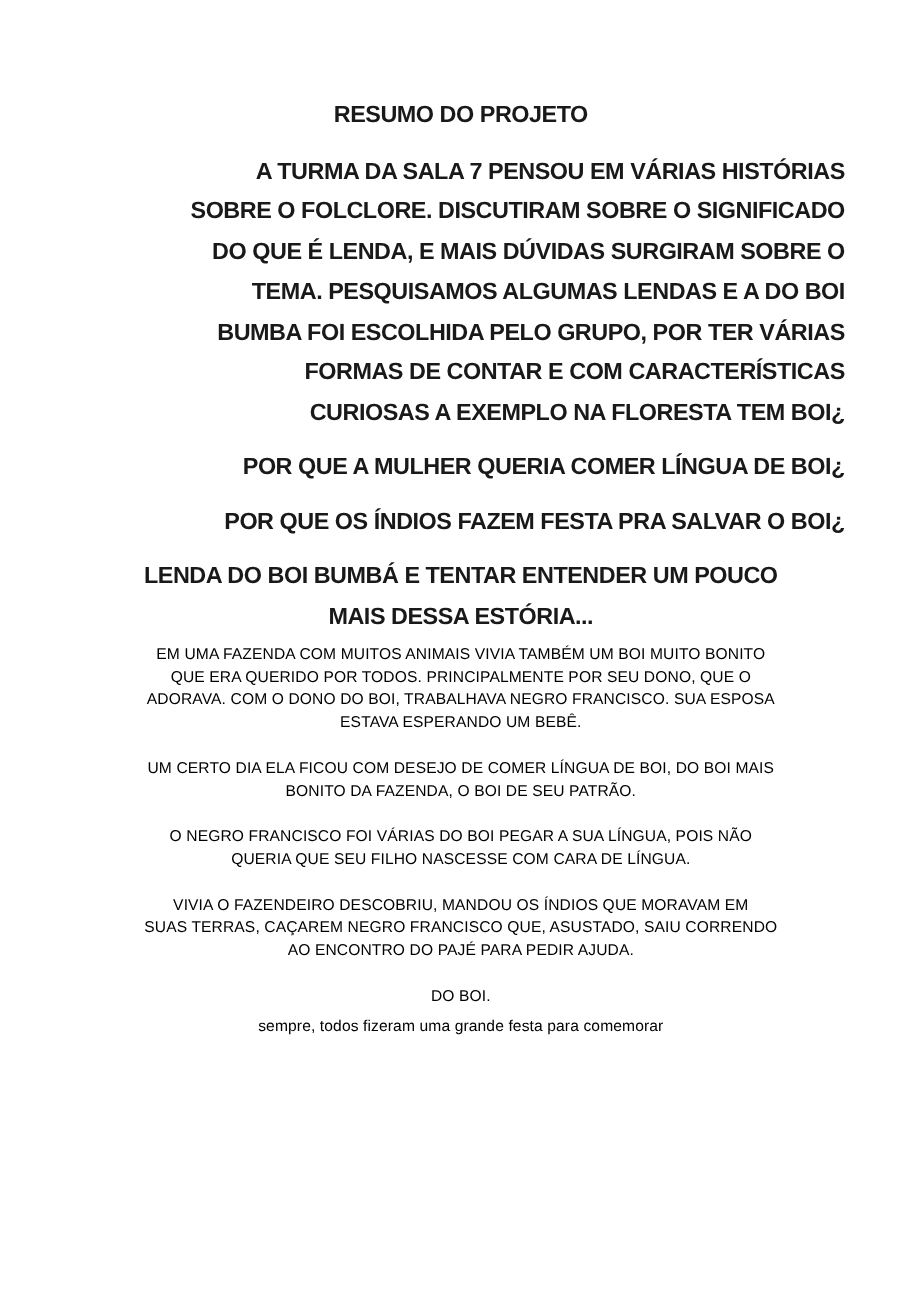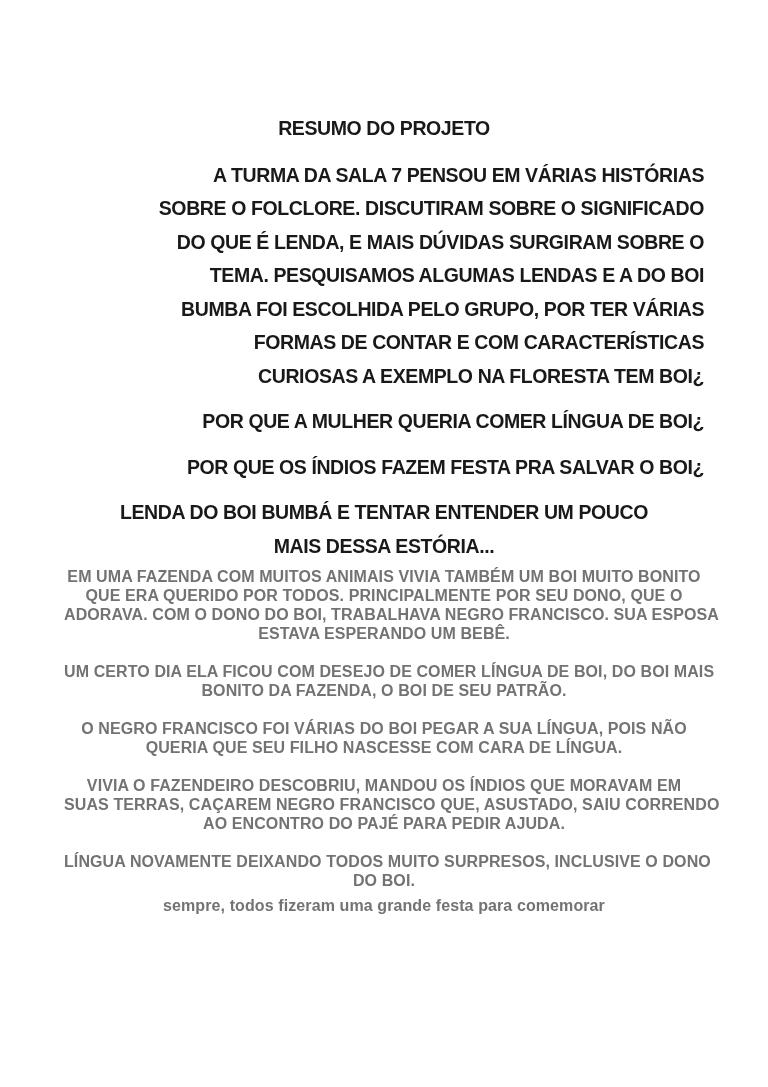--- a/index.html
+++ b/index.html
@@ -6,21 +6,21 @@
     margin: 0;
     padding: 0;
     background: #ffffff;
   }
   .page {
     position: relative;
     width: 768px;
     height: 1087px;
     background: #ffffff;
     box-sizing: border-box;
-    padding-top: 112px;
+    padding-top: 80px;
     overflow: hidden;
     font-family: "Liberation Sans", sans-serif;
   }
   .col {
     width: 640px;
     margin: 0 auto;
     text-align: center;
   }
   .line {
     white-space: nowrap;
@@ -31,25 +31,25 @@
     font-size: 19.5px;
     line-height: 33.5px;
     letter-spacing: -0.4px;
     color: #191919;
   }
   .h-block { margin: 0 0 12px 0; text-align: right; }
   .title-block { margin: 0 0 13px 0; }
   .lead-block { margin: 0 0 4px 0; }
   
   .s {
-    font-weight: 700;
-    font-size: 16px;
+    font-weight: 400;
+    font-size: 13px;
     line-height: 19px;
     letter-spacing: 0.1px;
-    color: #737373;
+    color: #000000;
   }
   .s-block { margin: 0 0 19px 0; }
   .s-block-tight { margin: 0 0 6px 0; }
   .closing-block { margin: 0; }
 </style>
 </head>
 <body>
 
 <div class="page">
   <div class="col">
@@ -98,21 +98,20 @@
       <div class="line">QUERIA QUE SEU FILHO NASCESSE COM CARA DE LÍNGUA.</div>
     </div>
 
     <div class="s s-block">
       <div class="line">VIVIA O FAZENDEIRO DESCOBRIU, MANDOU OS ÍNDIOS QUE MORAVAM EM</div>
       <div class="line">SUAS TERRAS, CAÇAREM NEGRO FRANCISCO QUE, ASUSTADO, SAIU CORRENDO</div>
       <div class="line">AO ENCONTRO DO PAJÉ PARA PEDIR AJUDA.</div>
     </div>
 
     <div class="s s-block-tight">
-      <div class="line">LÍNGUA NOVAMENTE DEIXANDO TODOS MUITO SURPRESOS, INCLUSIVE O DONO</div>
       <div class="line">DO BOI.</div>
     </div>
 
     <div class="s closing-block">
       <div class="line">sempre, todos fizeram uma grande festa para comemorar</div>
     </div>
 
   </div>
 </div>
 

